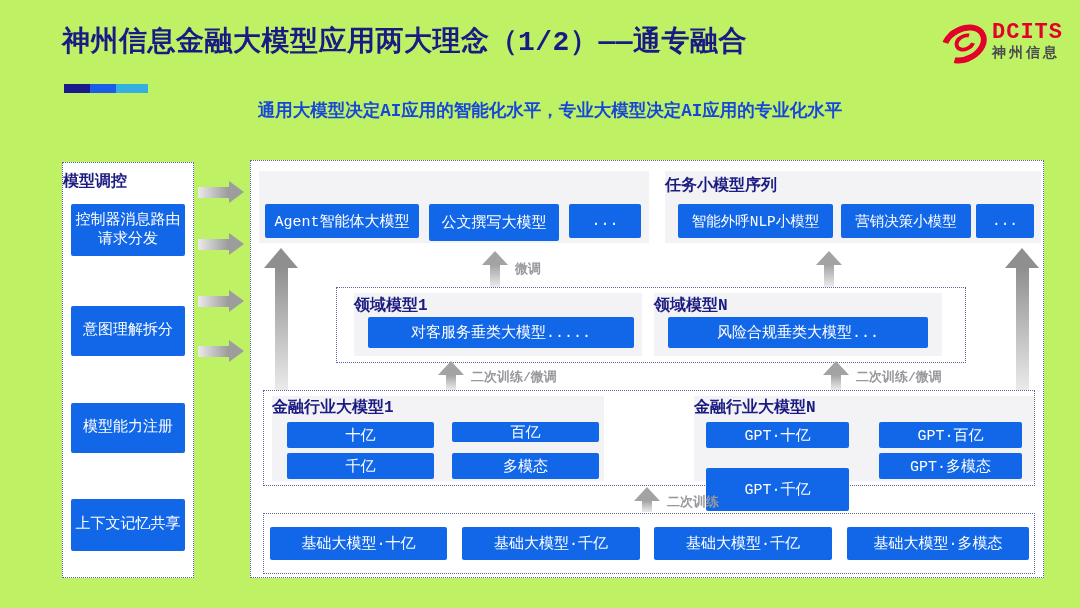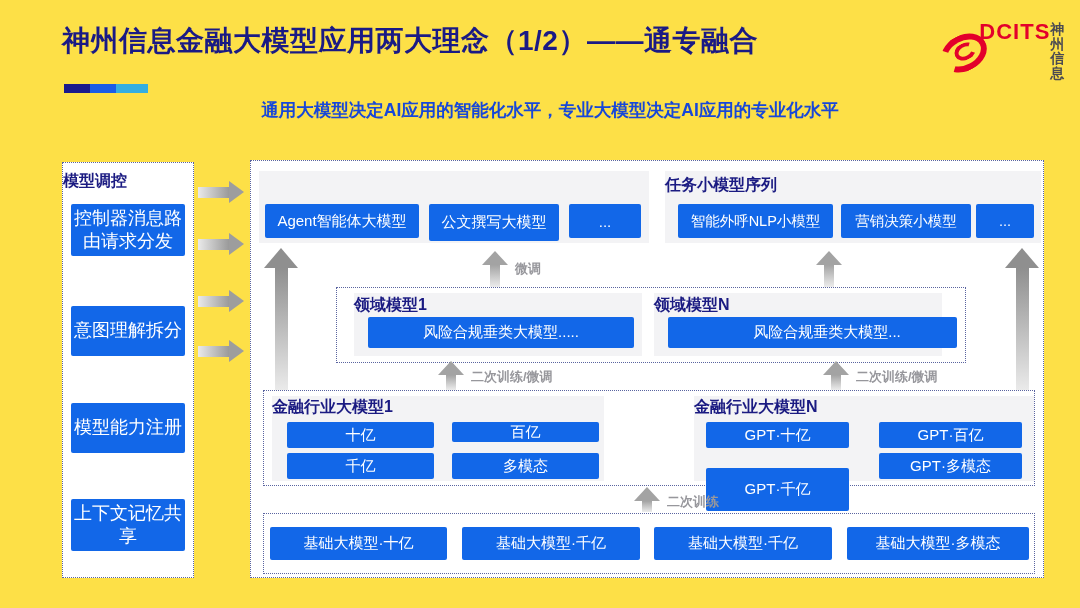--- a/index.html
+++ b/index.html
@@ -1,44 +1,44 @@
 <!DOCTYPE html>
 <html><head>
 <meta charset="utf-8">
 <style>
   html,body{margin:0;padding:0;background:#ffffff;}
   .stage{
-    position:relative;width:1080px;height:608px;background:#fde047;overflow:hidden;
-    font-family:Liberation Sans, sans-serif;
+    position:relative;width:1080px;height:608px;background:#bef264;overflow:hidden;
+    font-family:Liberation Mono, monospace;
   }
   .abs{position:absolute;}
   
   .title{left:62px;top:22px;font-size:28px;font-weight:700;color:#1a1a85;letter-spacing:.5px;white-space:nowrap;}
   .deco{left:64px;top:84px;display:flex;height:9px;}
   .deco span{display:block;height:9px;}
   .subtitle{left:110px;top:98px;width:880px;text-align:center;font-size:17.5px;font-weight:700;color:#1747d9;white-space:nowrap;}
   .logo{left:938px;top:20px;display:flex;align-items:center;gap:8px;}
   .logo-swirl{position:relative;width:46px;height:42px;}
   .logo-swirl .a1{position:absolute;left:2px;top:6px;width:36px;height:24px;border:6px solid #e3002b;border-left-color:transparent;border-radius:50%;transform:rotate(-28deg);}
   .logo-swirl .a2{position:absolute;left:16px;top:14px;width:14px;height:9px;border:4px solid #e3002b;border-right-color:transparent;border-radius:50%;transform:rotate(-28deg);}
-  .logo-texts{display:flex;flex-direction:row;line-height:1.05;}
+  .logo-texts{display:flex;flex-direction:column;line-height:1.05;}
   .logo-brand{font-size:22px;font-weight:700;color:#e3002b;letter-spacing:1px;}
   .logo-cn{font-size:14px;font-weight:700;color:#4a4a52;letter-spacing:3px;margin-top:2px;}
   
   .dotted{border:1.5px dotted #5a64a0;background:#ffffff;}
   
   .panel{position:absolute;background:#f3f3f5;}
   .hdr{position:absolute;left:0;right:0;font-size:16px;font-weight:700;color:#1b1b82;white-space:nowrap;}
   
   .node{position:absolute;background:#1267e8;color:#ffffff;display:flex;align-items:center;justify-content:center;
         font-size:15px;border-radius:2px;white-space:nowrap;}
   .node.small{font-size:14.5px;}
   
   .side-item{position:absolute;left:8px;width:114px;background:#1267e8;color:#fff;display:flex;align-items:center;justify-content:center;
-        text-align:center;font-size:18px;line-height:1.3;border-radius:2px;}
+        text-align:center;font-size:15px;line-height:1.3;border-radius:2px;}
   
   .lbl{position:absolute;color:#97979c;font-weight:700;font-size:13px;white-space:nowrap;}
   .lbl.wrap{white-space:normal;width:84px;text-align:center;line-height:1.2;}
   
   .uarrow{position:absolute;display:flex;flex-direction:column;align-items:center;}
   .uarrow .head{width:0;height:0;border-left:13px solid transparent;border-right:13px solid transparent;border-bottom:14px solid #a3a3a3;}
   .uarrow .shaft{width:10px;flex:1;background:linear-gradient(to bottom,#a3a3a3,#ececec);}
   .uarrow.tall .head{border-left:17px solid transparent;border-right:17px solid transparent;border-bottom:20px solid #8f8f8f;}
   .uarrow.tall .shaft{width:13px;background:linear-gradient(to bottom,#8f8f8f,#eaeaea);}
   .rarrow{position:absolute;display:flex;align-items:center;}
@@ -125,25 +125,25 @@
 
     <div class="uarrow" style="left:565px;top:90px;width:26px;height:36px;">
         <div class="head"></div>
         <div class="shaft"></div>
       </div>
     <div class="lbl wrap" style="left:598px;top:92px;margin-top:42px;">生成数据增强训练</div>
 
     <div class="abs dotted" style="left:85px;top:126px;width:628px;height:74px;">
       <div class="panel" style="left:17px;top:5px;width:288px;height:63px;">
         <div class="hdr" style="top:2px;">领域模型1</div>
-        <div class="node" style="left:14px;top:24px;width:266px;height:31px;">风险合规垂类大模型.....</div>
+        <div class="node" style="left:14px;top:24px;width:266px;height:31px;">对客服务垂类大模型.....</div>
       </div>
       <div class="panel" style="left:317px;top:5px;width:288px;height:63px;">
         <div class="hdr" style="top:2px;">领域模型N</div>
-        <div class="node" style="left:14px;top:24px;width:260px;height:31px;padding-left:29px;">风险合规垂类大模型...</div>
+        <div class="node" style="left:14px;top:24px;width:260px;height:31px;">风险合规垂类大模型...</div>
       </div>
     </div>
 
     <div class="uarrow" style="left:187px;top:200px;width:26px;height:29px;">
         <div class="head"></div>
         <div class="shaft"></div>
       </div>
     <div class="lbl" style="left:220px;top:207px;">二次训练/微调</div>
     <div class="uarrow" style="left:572px;top:200px;width:26px;height:29px;">
         <div class="head"></div>

